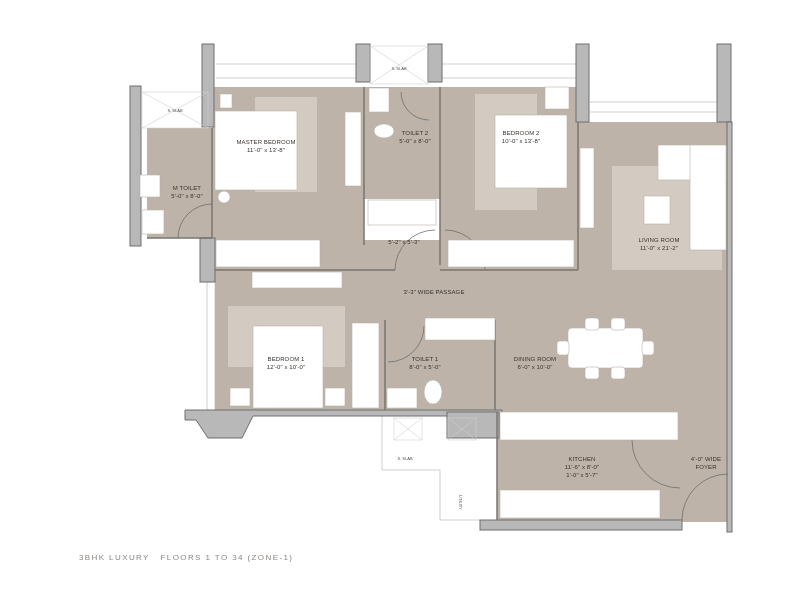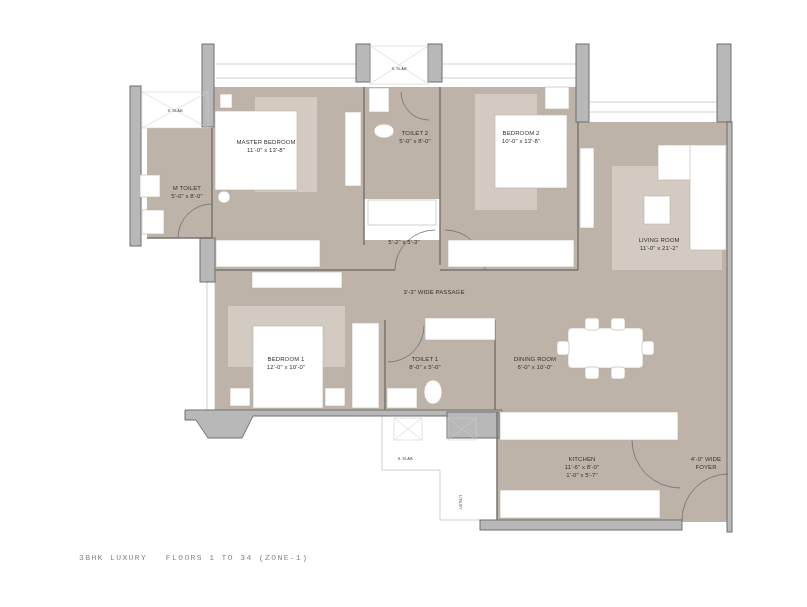--- a/index.html
+++ b/index.html
@@ -1,20 +1,20 @@
 <!DOCTYPE html>
 <html><head>
 <meta charset="utf-8">
 <style>
   html,body{margin:0;padding:0;background:#ffffff;}
   body{width:807px;height:607px;position:relative;overflow:hidden;font-family:"Liberation Sans",sans-serif;}
   .plan{position:absolute;left:0;top:0;width:807px;height:607px;}
   .lbl{position:absolute;font-family:"Liberation Sans",sans-serif;font-size:6px;color:#3a3530;text-align:center;line-height:8px;white-space:nowrap;transform:translateX(-50%);letter-spacing:0.1px;}
   .lbl .dim{display:block;}
-  .caption{position:absolute;left:79px;top:553px;font-family:Liberation Mono, monospace;font-size:8px;letter-spacing:1.4px;color:#8a8580;white-space:pre;}
+  .caption{position:absolute;left:79px;top:553px;font-family:Liberation Sans, sans-serif;font-size:8px;letter-spacing:1.4px;color:#8a8580;white-space:pre;}
   .slab{position:absolute;font-size:4px;color:#555;transform:translateX(-50%);font-family:"Liberation Sans",sans-serif;}
 </style>
 </head>
 <body>
 
 <div class="plan">
 <svg width="807" height="607" viewBox="0 0 807 607" xmlns="http://www.w3.org/2000/svg">
 
   <g stroke="#cfcfcf" stroke-width="1" fill="none">
     <line x1="216" y1="64" x2="362" y2="64"></line>

